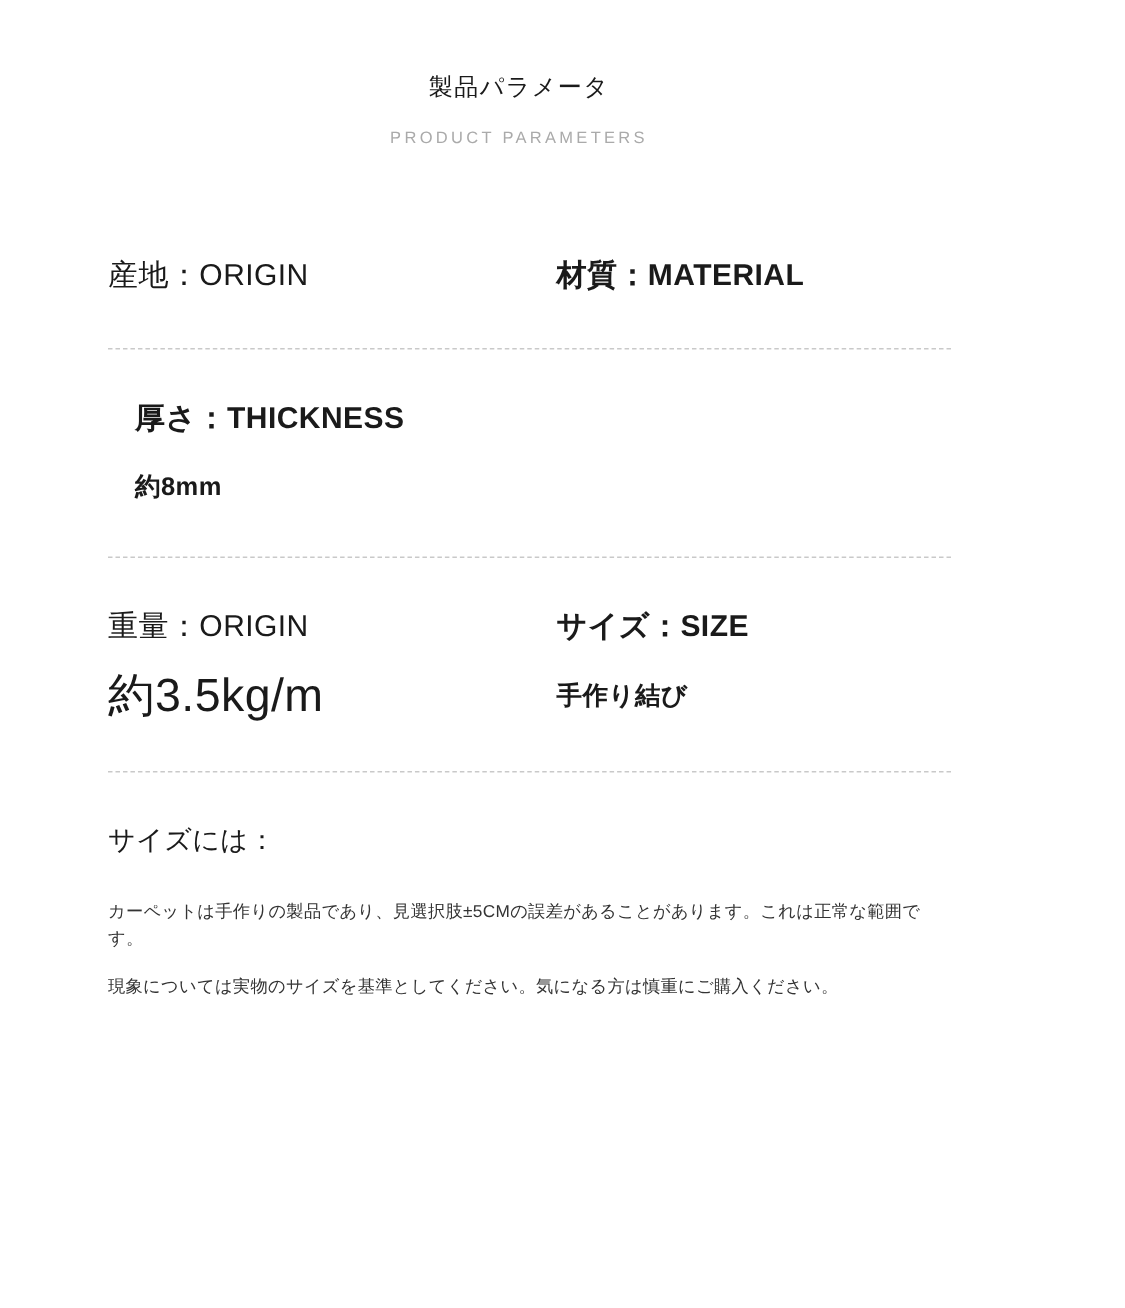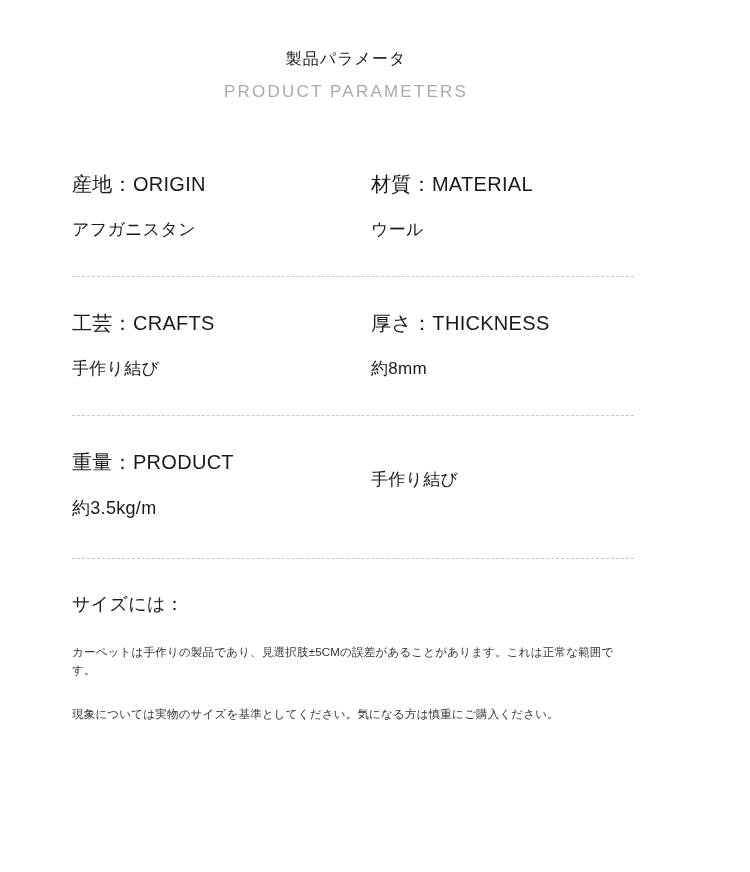--- a/index.html
+++ b/index.html
@@ -27,58 +27,59 @@
     text-align: center;
   }
   .header-title {
     font-size: 16px;
     letter-spacing: 1px;
     color: #1a1a1a;
     line-height: 22px;
   }
   .header-sub {
     margin-top: 14px;
-    font-size: 17px;
+    font-size: 11px;
     letter-spacing: 2.2px;
     color: #aaaaaa;
     line-height: 16px;
   }
 
   
   .params {
     margin-top: 70px;
     padding: 0 58px 0 72px;
   }
   .param-row {
     display: flex;
   }
   .param-cell {
     width: 50%;
     box-sizing: border-box;
   }
   .param-cell.right {
     padding-left: 18px;
+    font-weight: bold;
   }
   .param-label {
     font-size: 20px;
     color: #1a1a1a;
     line-height: 28px;
     letter-spacing: 0.3px;
     white-space: nowrap;
   }
   .param-value {
     margin-top: 20px;
     font-size: 17px;
     color: #1a1a1a;
     line-height: 24px;
     letter-spacing: 0.3px;
     white-space: nowrap;
   }
   .param-value.big {
-    font-size: 18px;
+    font-size: 31px;
     line-height: 32px;
     margin-top: 16px;
   }
 
   .divider {
     border-top: 1px dashed #c9c9c9;
     height: 0;
     margin: 34px 0 0 0;
   }
   .row-gap {
@@ -96,68 +97,63 @@
     line-height: 26px;
     letter-spacing: 0.3px;
   }
   .tips-line {
     font-size: 11.5px;
     color: #333333;
     line-height: 18px;
     letter-spacing: 0.2px;
   }
   .tips-line.first { margin-top: 26px; }
-  .tips-line.second { margin-top: 26px; }
+  .tips-line.second { margin-top: 14px; }
 </style>
 </head>
 <body>
 
 <div class="page">
 
   <div class="header">
     <div class="header-title">製品パラメータ</div>
     <div class="header-sub">PRODUCT PARAMETERS</div>
   </div>
 
   <div class="params">
 
     <div class="param-row">
       <div class="param-cell">
         <div class="param-label">産地：ORIGIN</div>
-        <div class="param-value">アフガニスタン</div>
       </div>
       <div class="param-cell right">
         <div class="param-label">材質：MATERIAL</div>
-        <div class="param-value">ウール</div>
       </div>
     </div>
 
     <div class="divider"></div>
     <div class="row-gap"></div>
 
     <div class="param-row">
-      <div class="param-cell">
-        <div class="param-label">工芸：CRAFTS</div>
-        <div class="param-value">手作り結び</div>
-      </div>
       <div class="param-cell right">
         <div class="param-label">厚さ：THICKNESS</div>
         <div class="param-value">約8mm</div>
       </div>
     </div>
 
     <div class="divider"></div>
     <div class="row-gap"></div>
 
     <div class="param-row">
       <div class="param-cell">
-        <div class="param-label">重量：PRODUCT</div>
+        <div class="param-label">重量：ORIGIN</div>
         <div class="param-value big">約3.5kg/m</div>
       </div>
       <div class="param-cell right">
+        <div class="param-label">サイズ：SIZE</div>
         <div class="param-value">手作り結び</div>
       </div>
     </div>
 
     <div class="divider"></div>
     <div class="row-gap"></div>
 
   </div>
 
   <div class="tips">

